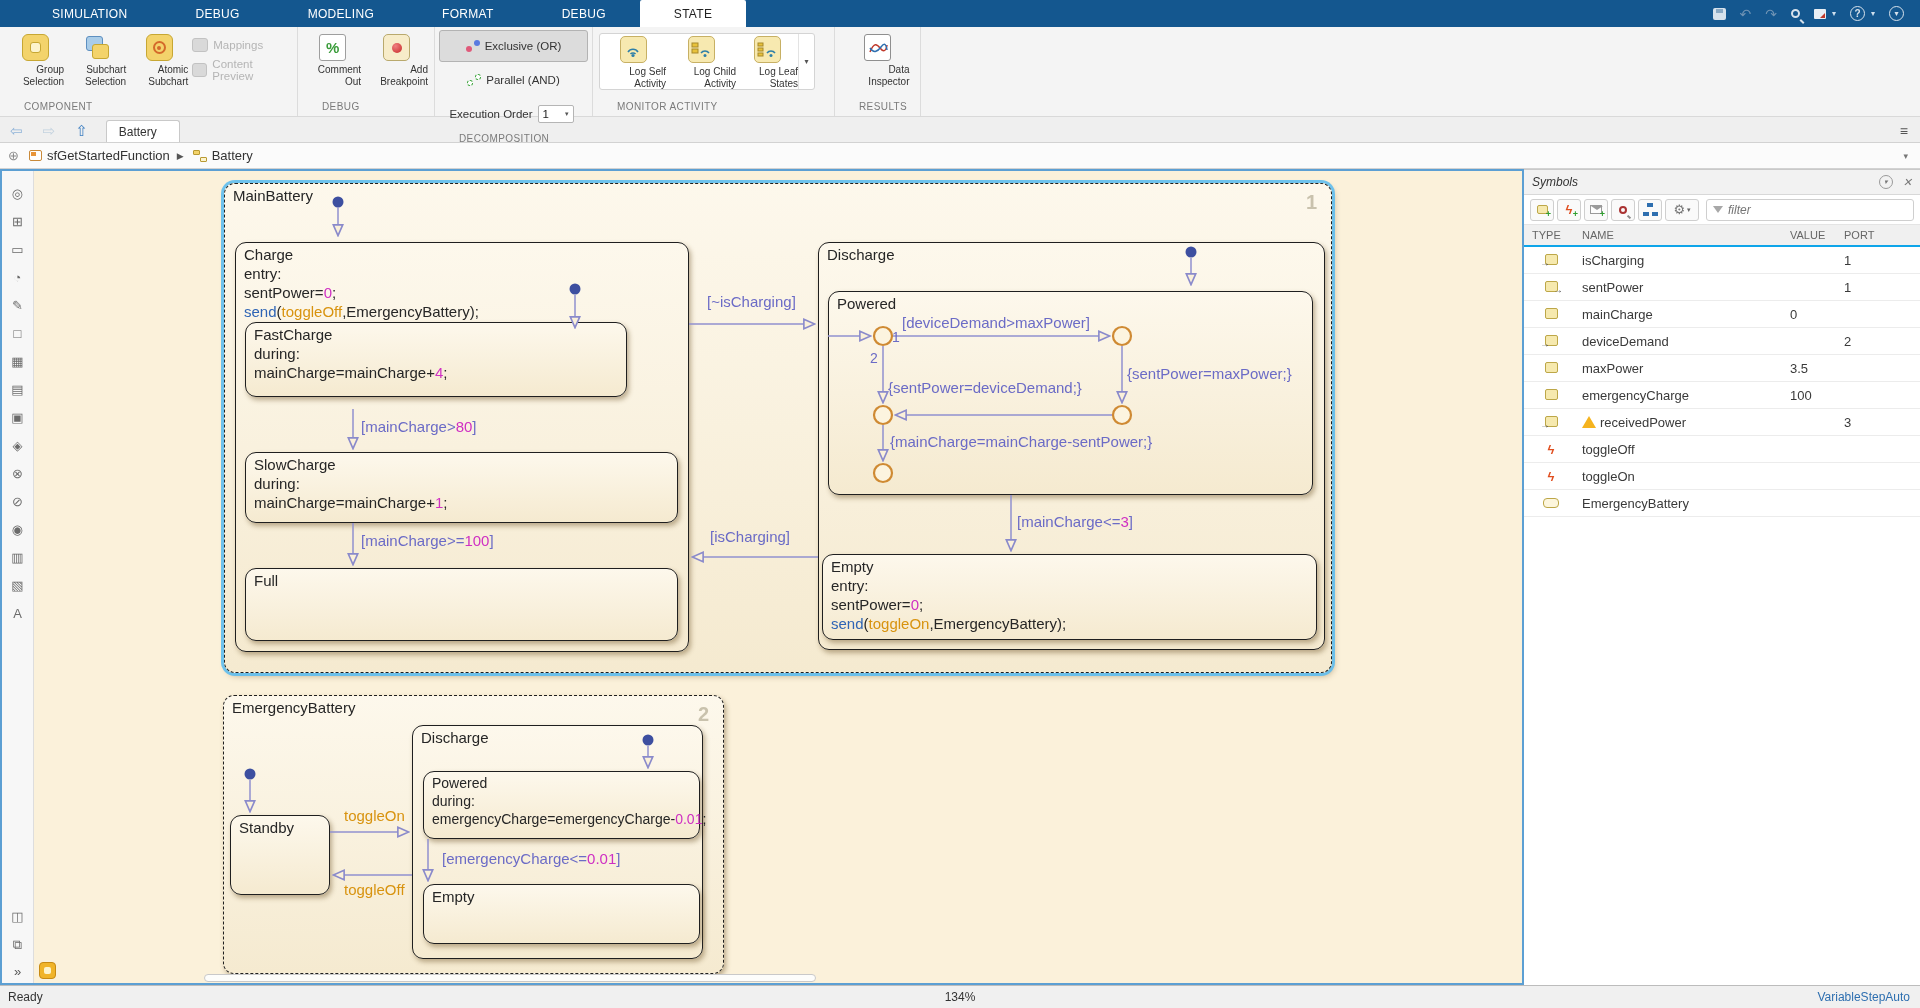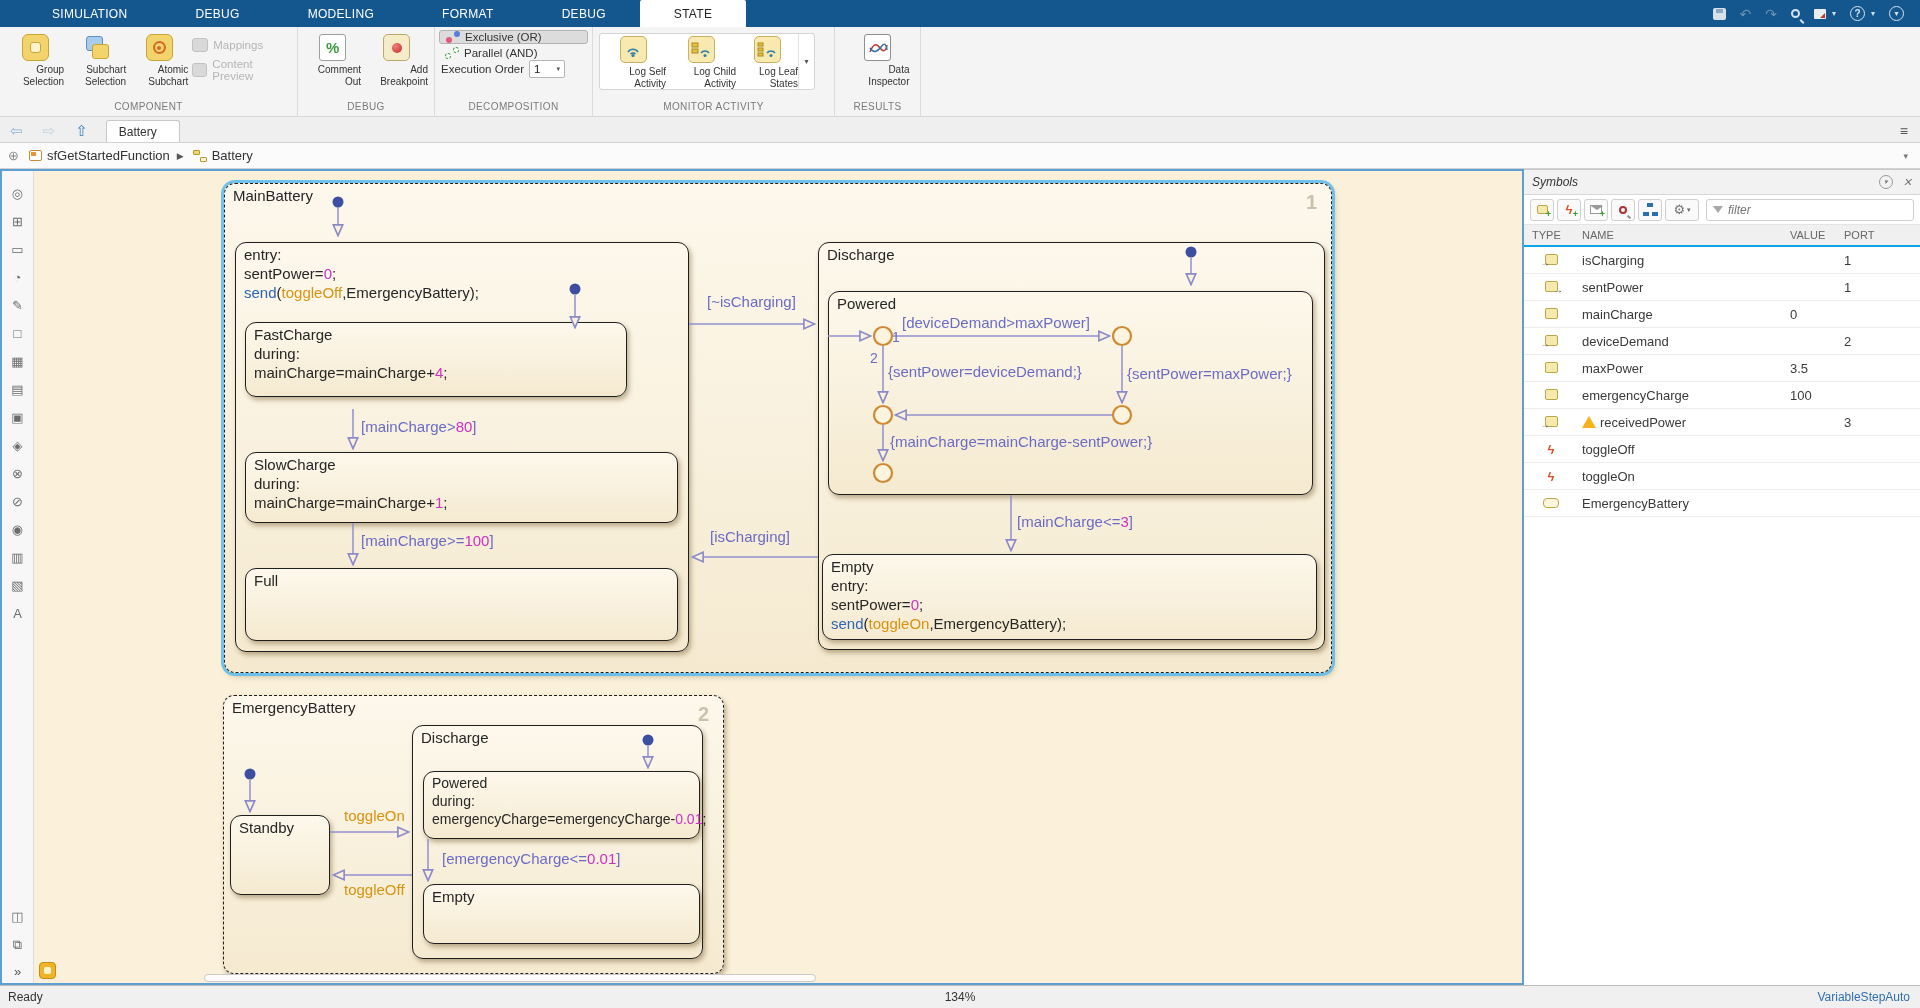--- a/index.html
+++ b/index.html
@@ -21,40 +21,40 @@
   .shoti { width:12px; height:10px; background:#e8eef4; border-radius:1px; position:relative; }
   .shoti i { position:absolute; right:1px; bottom:1px; width:0; height:0; border-left:5px solid transparent; border-bottom:5px solid #c0392b; display:block; }
   .helpc { width:15px; height:15px; border-radius:50%; border:1.5px solid #d7e2ec; color:#d7e2ec; font-size:10px; display:flex; align-items:center; justify-content:center; font-weight:bold; }
   .circ { width:15px; height:15px; border-radius:50%; border:1.5px solid #d7e2ec; color:#d7e2ec; font-size:8px; display:flex; align-items:center; justify-content:center; }
   .caret-s { font-size:8px; color:#cfe0ee; margin-left:-8px; }
 
   
   .ribbon { height:90px; background:#f4f4f4; border-bottom:1px solid #d9d9d9; display:flex; }
   .rgroup { display:flex; flex-direction:column; border-right:1px solid #dcdcdc; }
   .ritems { flex:1; display:flex; align-items:flex-start; padding:5px 6px 0 6px; gap:4px; }
-  .rglabel { height:15px; font-size:10px; color:#7a7a7a; text-align:center; letter-spacing:.4px; }
+  .rglabel { height:15px; font-size:10px; color:#7a7a7a; letter-spacing:.4px;margin-left:24px; }
   .rbtn { width:62px; display:flex; flex-direction:column; align-items:center; gap:3px; cursor:default; padding-top:2px; }
   .rbtn .rlbl { font-size:10px; color:#333; text-align:right; line-height:1.15; }
   .ric { width:27px; height:27px; display:flex; align-items:center; justify-content:center; }
   .ic-group { background:#f3d36b; border:1px solid #c7a733; border-radius:6px; }
   .ic-group i { width:11px; height:11px; background:#fdf4cd; border:1px solid #c7a733; border-radius:3px; display:block; }
   .ic-sub { position:relative; }
   .ic-sub .b1 { position:absolute; left:2px; top:2px; width:17px; height:15px; background:#a9cce8; border:1px solid #5d8fc0; border-radius:3px; }
   .ic-sub .b2 { position:absolute; right:2px; bottom:2px; width:17px; height:15px; background:#f3d36b; border:1px solid #c7a733; border-radius:3px; }
   .ic-atomic { background:#f3d36b; border:1px solid #c7a733; border-radius:6px; }
   .ic-atomic i { width:13px; height:13px; border:2px solid #d46a2a; border-radius:50%; display:flex; align-items:center; justify-content:center; }
   .ic-atomic i b { width:4px; height:4px; background:#d46a2a; border-radius:50%; display:block; }
   .rstack { display:flex; flex-direction:column; gap:6px; padding-top:6px; }
   .rsmall { display:flex; align-items:center; gap:5px; font-size:11.5px; color:#b5b5b5; }
   .rsmall .sic { width:16px; height:14px; background:#d9d9d9; border:1px solid #c2c2c2; border-radius:3px; }
   .ic-comment { background:#fff; border:1px solid #9e9e9e; border-radius:3px; color:#3a9c3a; font-weight:bold; font-size:15px; }
   .ic-break { background:#f7ecc9; border:1px solid #b9a96d; border-radius:5px; }
   .ic-break i { width:10px; height:10px; background:radial-gradient(circle at 35% 30%,#f08080,#c62828); border-radius:50%; display:block; }
   .decorows { display:flex; flex-direction:column; gap:2px; padding:3px 4px; }
-  .decorow { display:flex; align-items:center; gap:5px; font-size:11.5px; color:#333; height:14px; padding:0 6px; }
+  .decorow { display:flex; align-items:center; gap:5px; font-size:11.5px; color:#333; height:32px; padding:0 6px;justify-content:center; }
   .decorow.sel { background:#dcdcdc; border:1px solid #b3b3b3; border-radius:3px; }
   .dico { width:14px; height:12px; position:relative; }
   .dico b { position:absolute; width:6px; height:6px; border-radius:50%; display:block; }
   .dico.excl b.c1 { left:0; bottom:0; background:#e05a7a; }
   .dico.excl b.c2 { right:0; top:0; background:#5a7ae0; }
   .dico.par b.c1 { left:0; bottom:0; background:#fff; border:1.5px dashed #3aa33a; }
   .dico.par b.c2 { right:0; top:0; background:#fff; border:1.5px dashed #3aa33a; }
   .ordersel { width:36px; height:18px; background:#fff; border:1px solid #b5b5b5; border-radius:2px; display:flex; align-items:center; justify-content:space-between; padding:0 4px; font-size:11.5px; color:#222; }
   .ordersel .cv { font-size:7px; color:#555; }
   .monpanel { display:flex; background:#fff; border:1px solid #d4d4d4; border-radius:3px; margin:2px; }
@@ -378,20 +378,21 @@
       </div>
 
       <div class="canvas">
 
         <div class="state dashed selected" style="left:190px;top:12px;width:1108px;height:490px">
           <div class="sline t"><span>MainBattery</span></div>
         </div>
         <div class="execnum" style="left:1272px;top:20px">1</div>
 
         <div class="state" style="left:201px;top:71px;width:454px;height:410px">
+          <div class="sline"><span>Charge</span></div>
           <div class="sline"><span>entry:</span></div>
           <div class="sline"><span>sentPower=</span><span class="num">0</span><span>;</span></div>
           <div class="sline"><span class="kw">send</span><span>(</span><span class="ev">toggleOff</span><span>,EmergencyBattery);</span></div>
         </div>
 
         <div class="state" style="left:211px;top:151px;width:382px;height:75px">
           <div class="sline"><span>FastCharge</span></div>
           <div class="sline"><span>during:</span></div>
           <div class="sline"><span>mainCharge=mainCharge+</span><span class="num">4</span><span>;</span></div>
         </div>
@@ -486,21 +487,21 @@
         </svg>
 
         <div class="tlabel" style="left:673px;top:122px">[~isCharging]</div>
         <div class="tlabel" style="left:676px;top:357px">[isCharging]</div>
         <div class="tlabel" style="left:327px;top:247px"><span>[mainCharge&gt;</span><span class="num">80</span><span>]</span></div>
         <div class="tlabel" style="left:327px;top:361px"><span>[mainCharge&gt;=</span><span class="num">100</span><span>]</span></div>
         <div class="tlabel" style="left:983px;top:342px"><span>[mainCharge&lt;=</span><span class="num">3</span><span>]</span></div>
         <div class="tlabel" style="left:868px;top:143px">[deviceDemand&gt;maxPower]</div>
         <div class="tlabel" style="left:858px;top:158px;font-size:14px">1</div>
         <div class="tlabel" style="left:836px;top:179px;font-size:14px">2</div>
-        <div class="tlabel" style="left:854px;top:192px">{sentPower=deviceDemand;}</div>
+        <div class="tlabel" style="left:854px;top:208px">{sentPower=deviceDemand;}</div>
         <div class="tlabel" style="left:1093px;top:194px">{sentPower=maxPower;}</div>
         <div class="tlabel" style="left:856px;top:262px">{mainCharge=mainCharge-sentPower;}</div>
         <div class="tlabel orange" style="left:310px;top:636px">toggleOn</div>
         <div class="tlabel orange" style="left:310px;top:710px">toggleOff</div>
         <div class="tlabel" style="left:408px;top:679px"><span>[emergencyCharge&lt;=</span><span class="num">0.01</span><span>]</span></div>
 
         <div class="canvas-badge">
             <i></i>
           </div>
         <div class="hscroll"></div>

